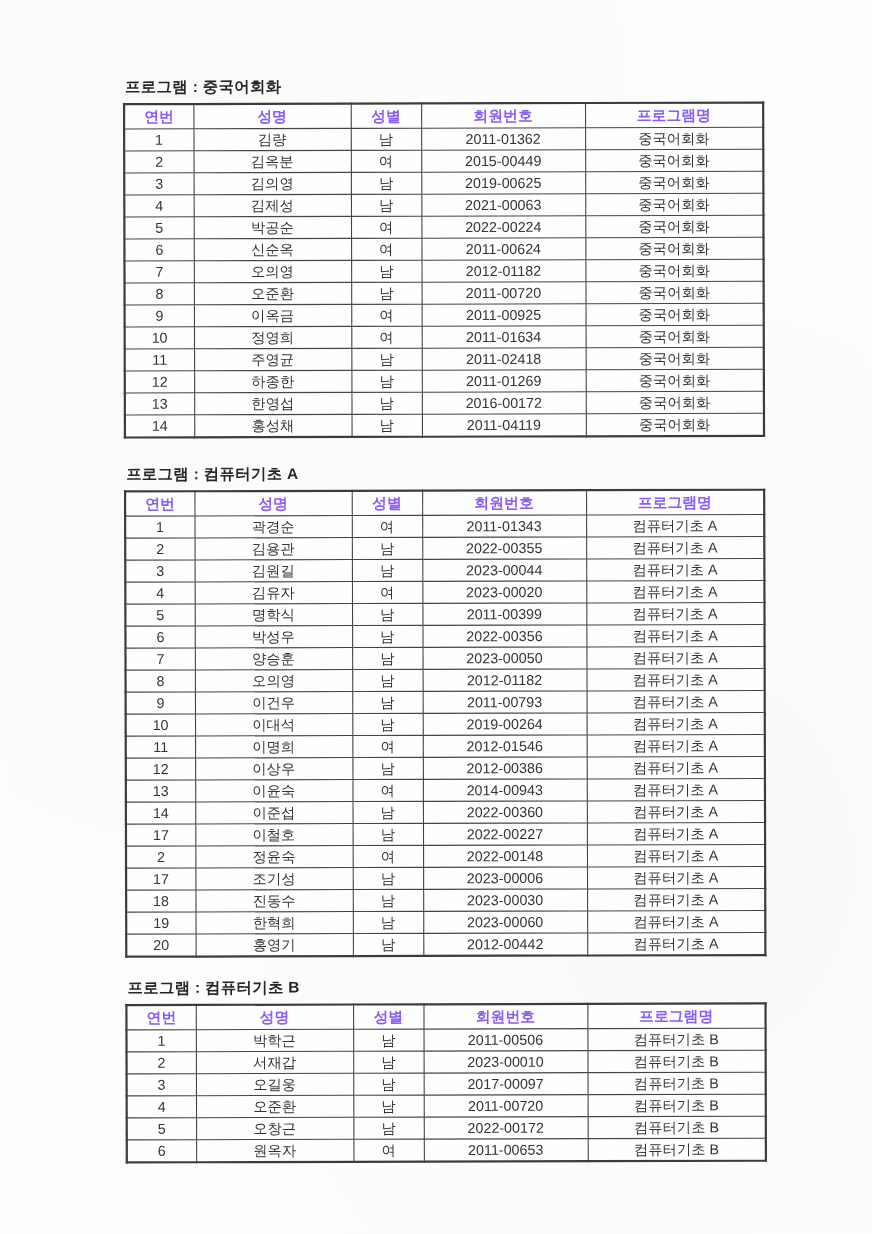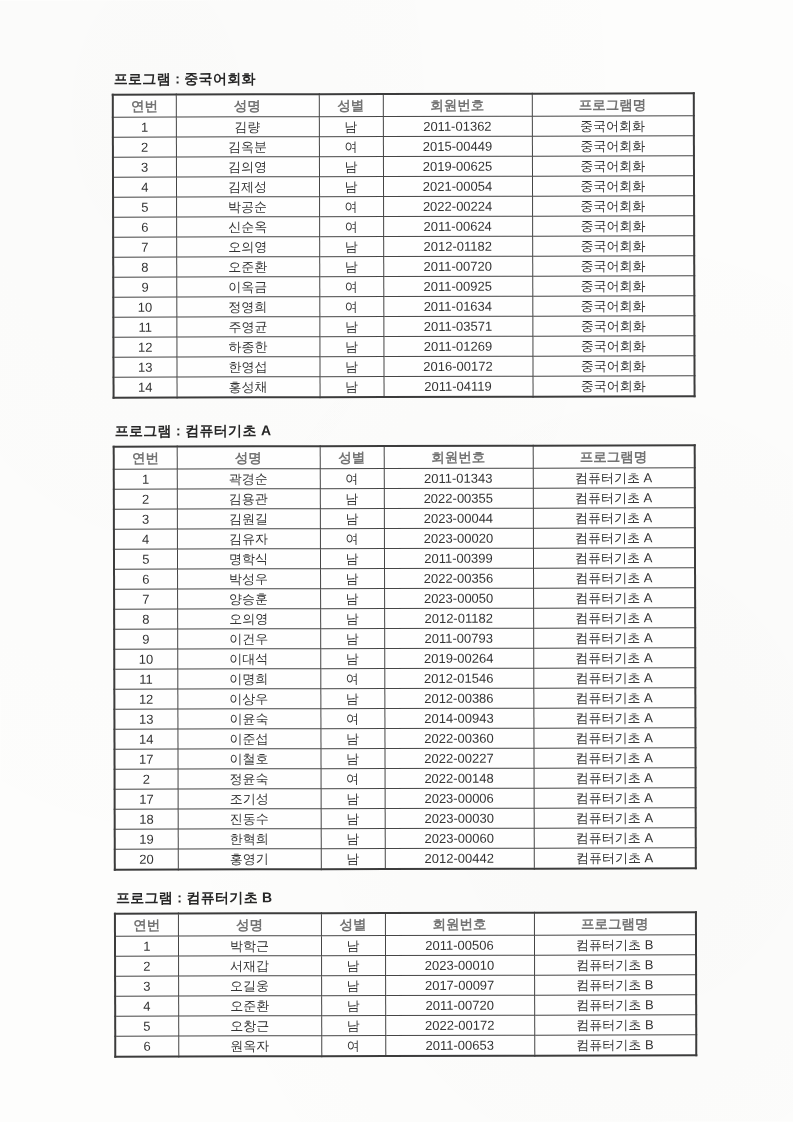--- a/index.html
+++ b/index.html
@@ -53,21 +53,21 @@
     padding: 0;
     text-align: center;
     vertical-align: middle;
     overflow: hidden;
     white-space: nowrap;
   }
   table.roster th {
     height: 21px;
     font-size: 13.5px;
     font-weight: bold;
-    color: #737373;
+    color: #8b5cf6;
   }
   table.roster td {
     height: 19px;
     font-size: 13px;
     font-weight: normal;
     color: #343434;
   }
   col.c-no    { width: 63px;  }
   col.c-name  { width: 143px; }
   col.c-gender{ width: 64px;  }
@@ -116,21 +116,21 @@
             <td>3</td>
             <td>김의영</td>
             <td>남</td>
             <td>2019-00625</td>
             <td>중국어회화</td>
           </tr>
           <tr>
             <td>4</td>
             <td>김제성</td>
             <td>남</td>
-            <td>2021-00054</td>
+            <td>2021-00063</td>
             <td>중국어회화</td>
           </tr>
           <tr>
             <td>5</td>
             <td>박공순</td>
             <td>여</td>
             <td>2022-00224</td>
             <td>중국어회화</td>
           </tr>
           <tr>
@@ -165,21 +165,21 @@
             <td>10</td>
             <td>정영희</td>
             <td>여</td>
             <td>2011-01634</td>
             <td>중국어회화</td>
           </tr>
           <tr>
             <td>11</td>
             <td>주영균</td>
             <td>남</td>
-            <td>2011-03571</td>
+            <td>2011-02418</td>
             <td>중국어회화</td>
           </tr>
           <tr>
             <td>12</td>
             <td>하종한</td>
             <td>남</td>
             <td>2011-01269</td>
             <td>중국어회화</td>
           </tr>
           <tr>

